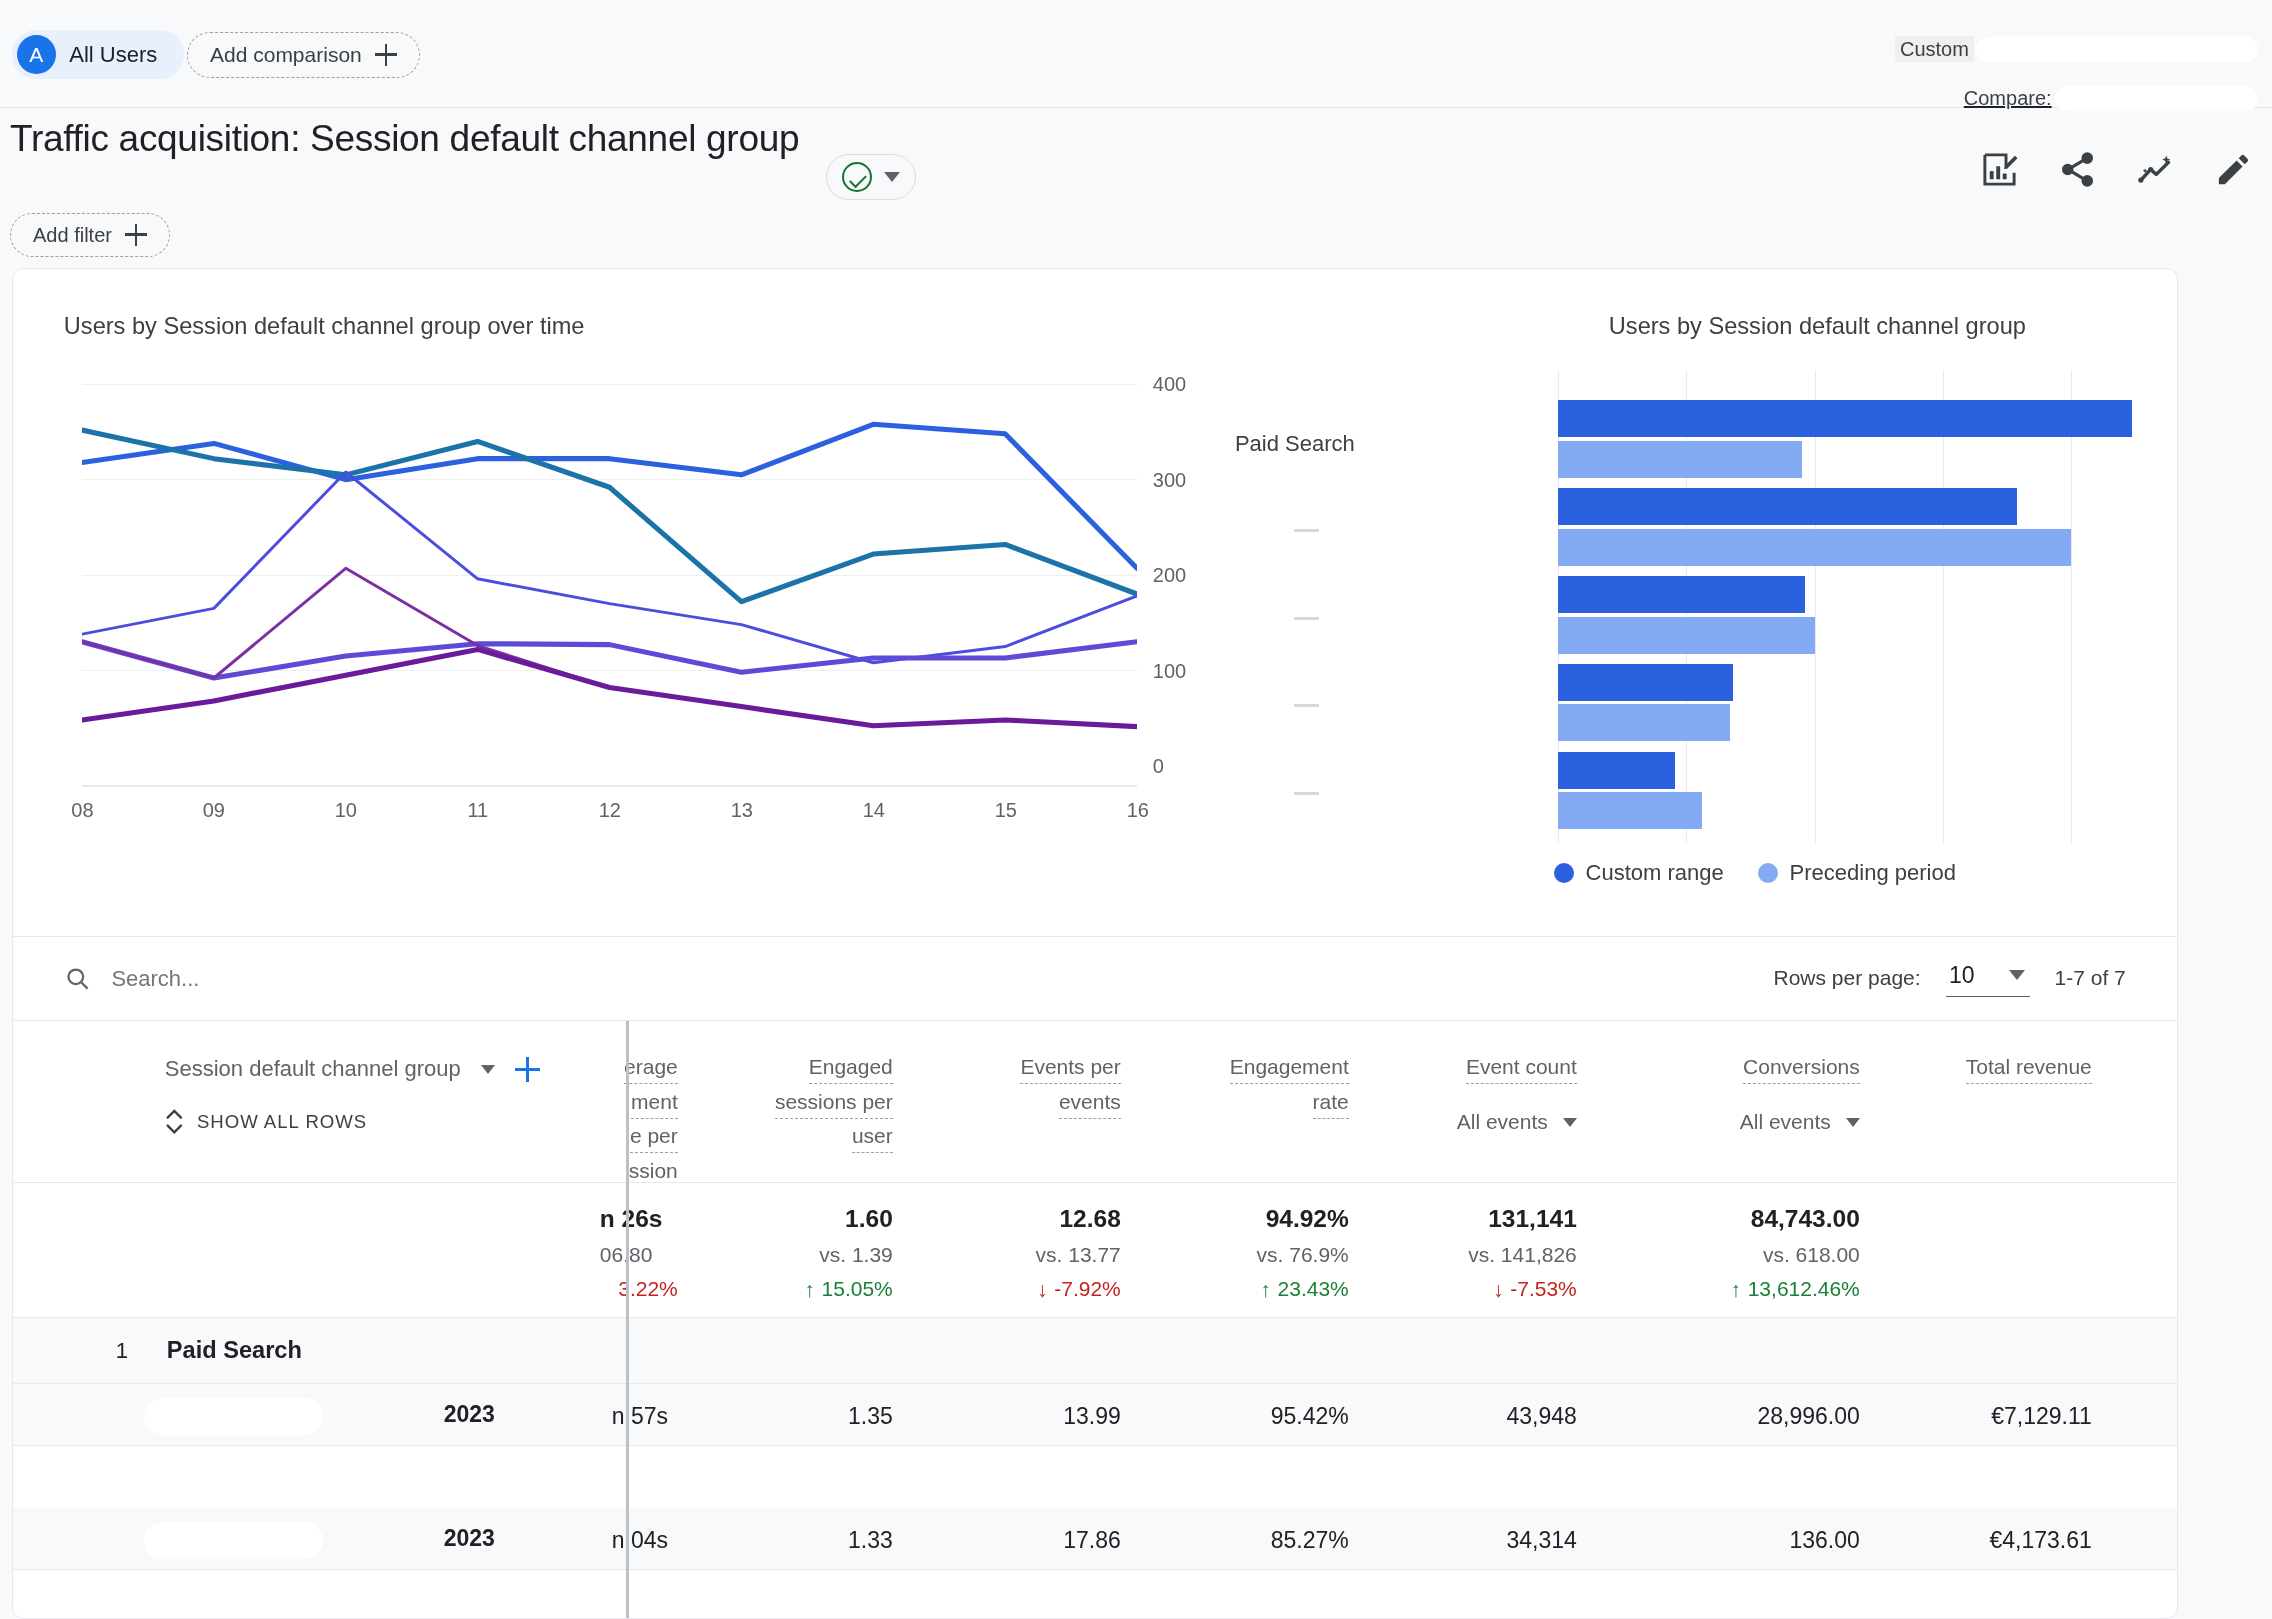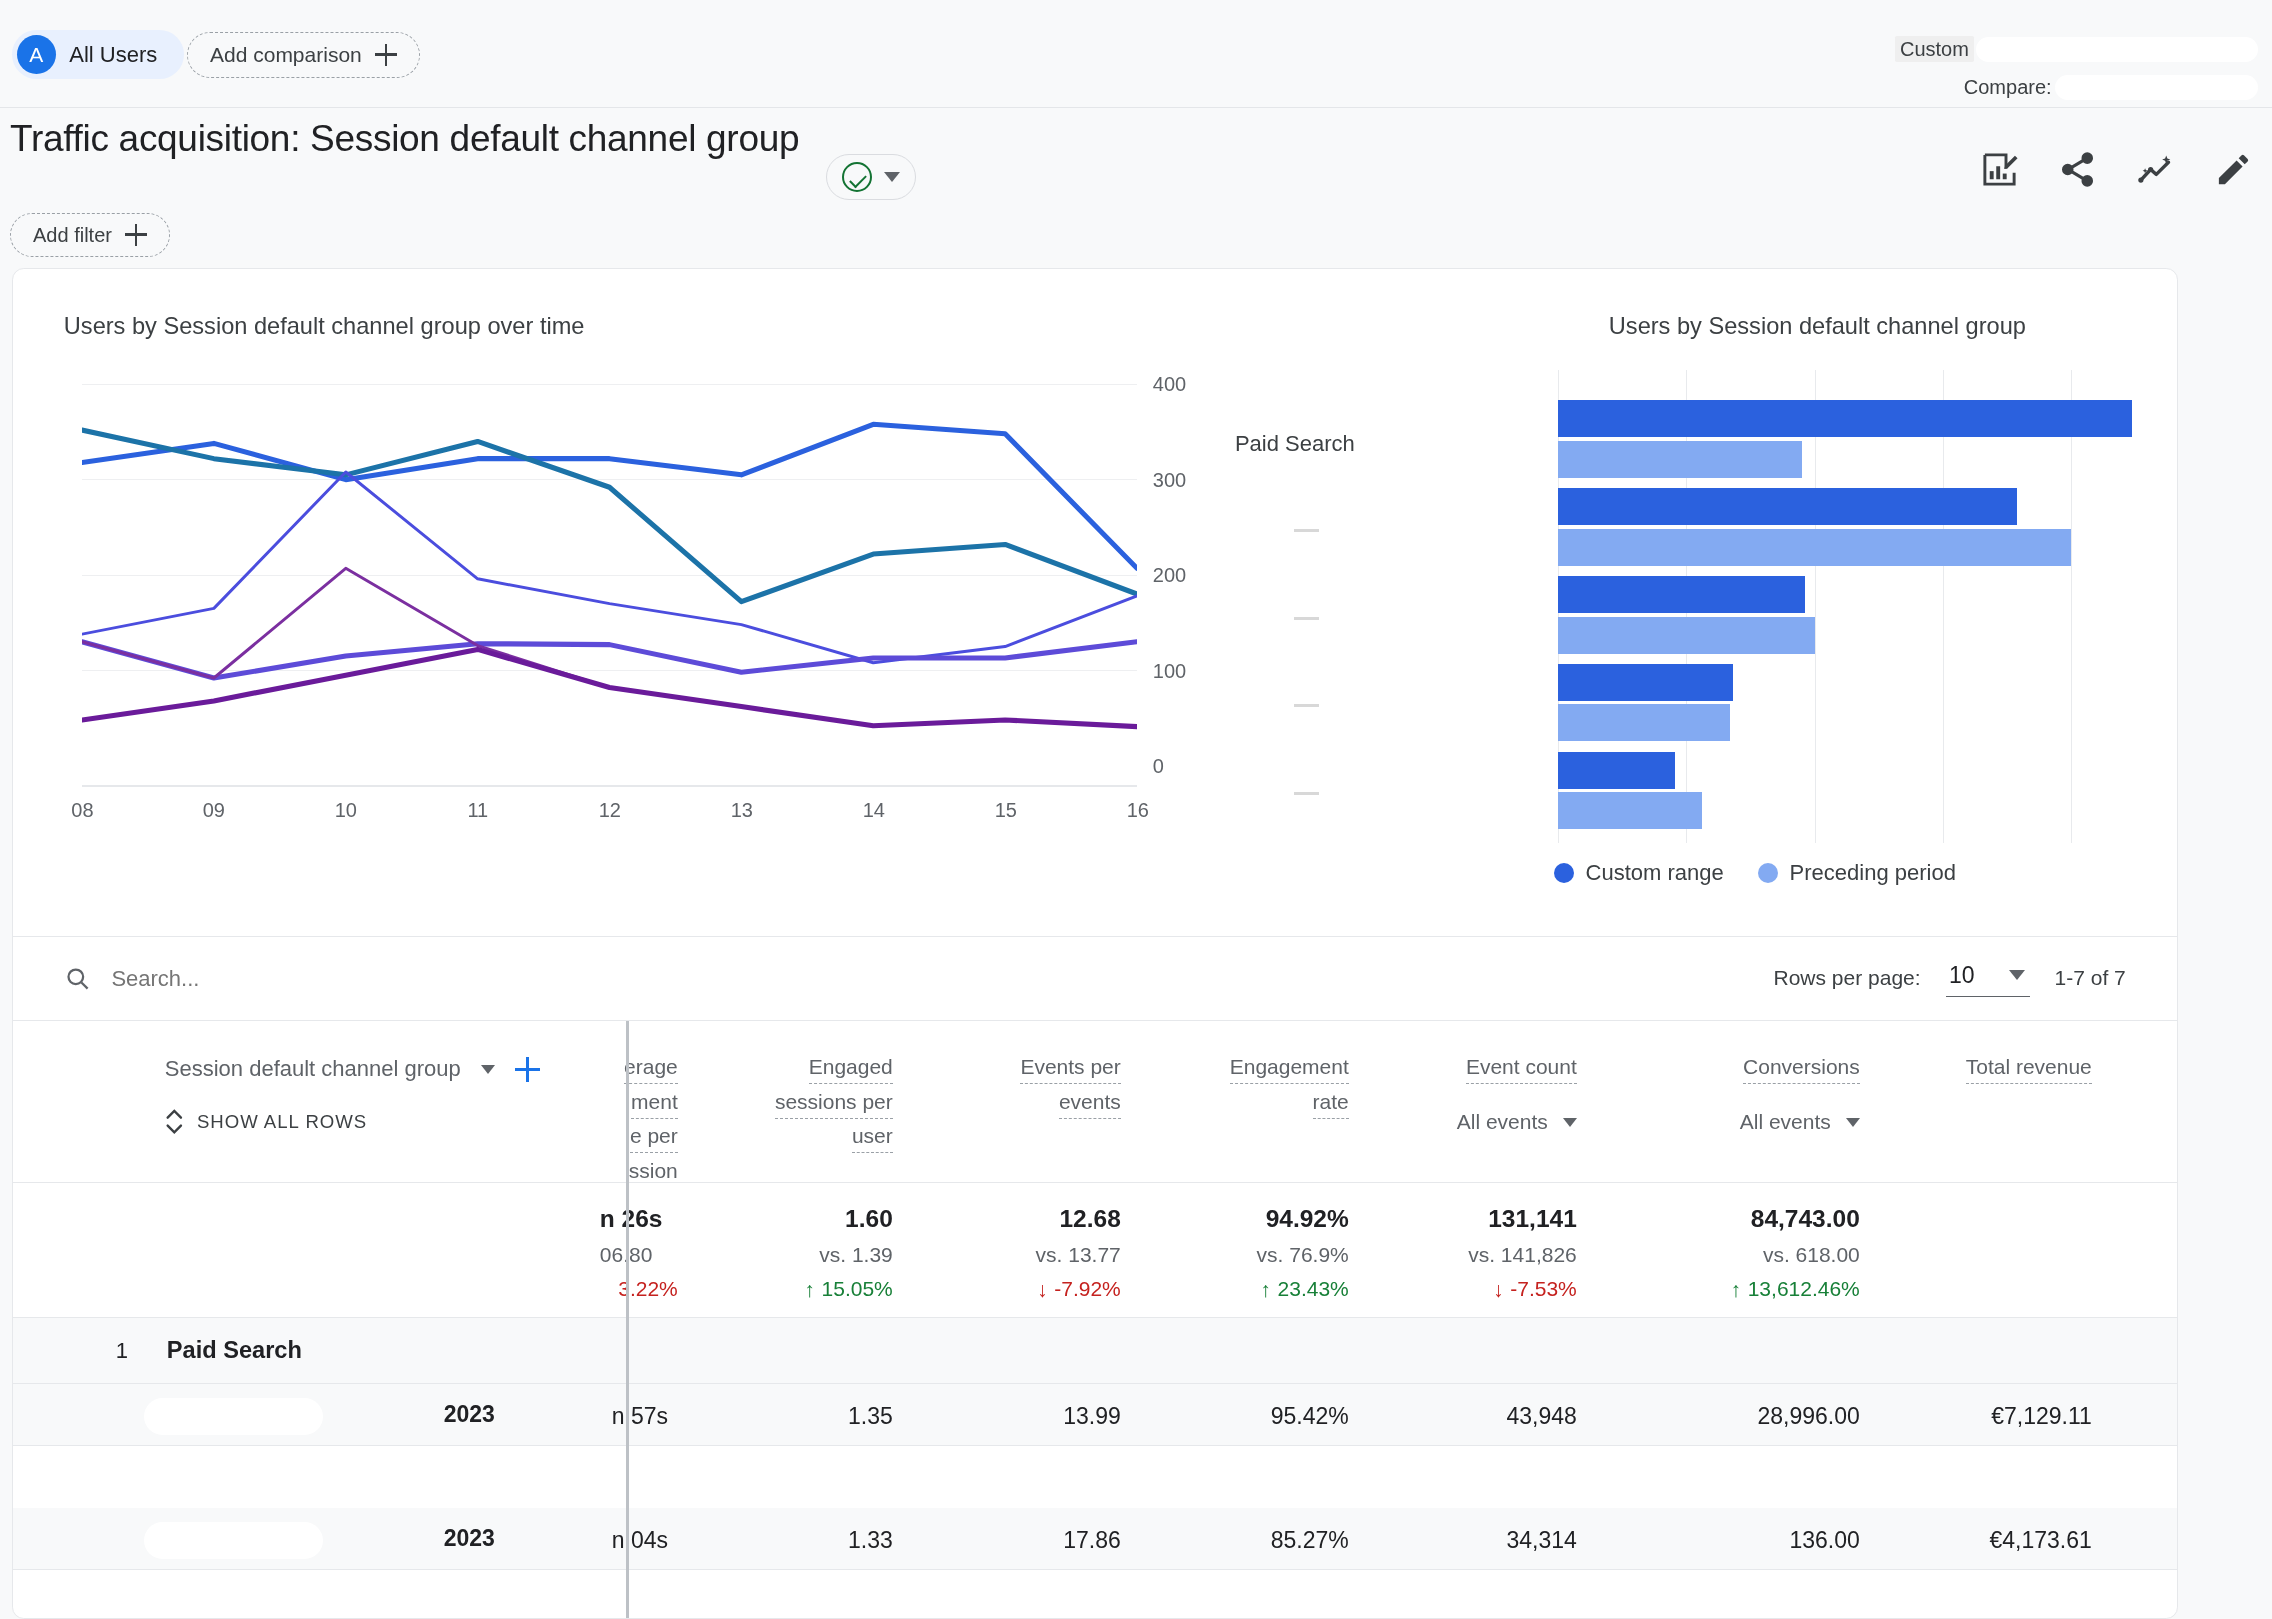--- a/index.html
+++ b/index.html
@@ -51,21 +51,21 @@
   .daterange { position:absolute; right: 15px; top: 34px; width: 363px; }
   .dr-line1 { display:flex; align-items:center; justify-content:flex-start; height:30px; }
   .dr-custom {
     font-size: 20px; color: #3C4043; background:#EFEFEF;
     padding: 1.7px 5px; border-radius:1.7px;
   }
   .dr-blob1 {
     flex:1; height: 25px; margin-left:1.7px; background:#FFFFFF;
     border-radius: 13.5px;
   }
-  .dr-line2 { display:flex; align-items:center; justify-content:flex-end; height:34px; margin-top:6px; }
+  .dr-line2 { display:flex; align-items:center; justify-content:flex-end; height:34px; margin-top:17px;text-decoration:underline; }
   .dr-compare { font-size: 20px; color:#3C4043; }
   .dr-blob2 { width: 203px; height:25px; margin-left:3.4px; background:#FFFFFF; border-radius:13.5px; }
 
   
   .titlerow { position: relative; height: 110px; }
   .page-title {
     position:absolute; left: 10px; top: 10px;
     font-size: 37px; font-weight:400; color:#202124;
     letter-spacing: -0.3px; white-space: nowrap;
   }

